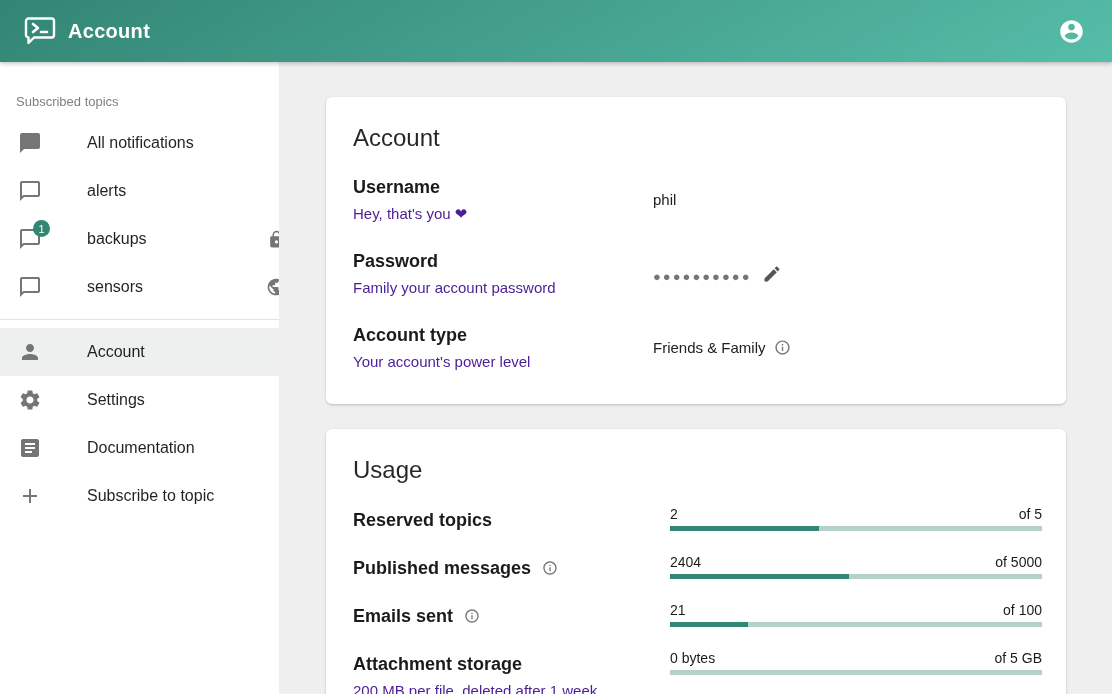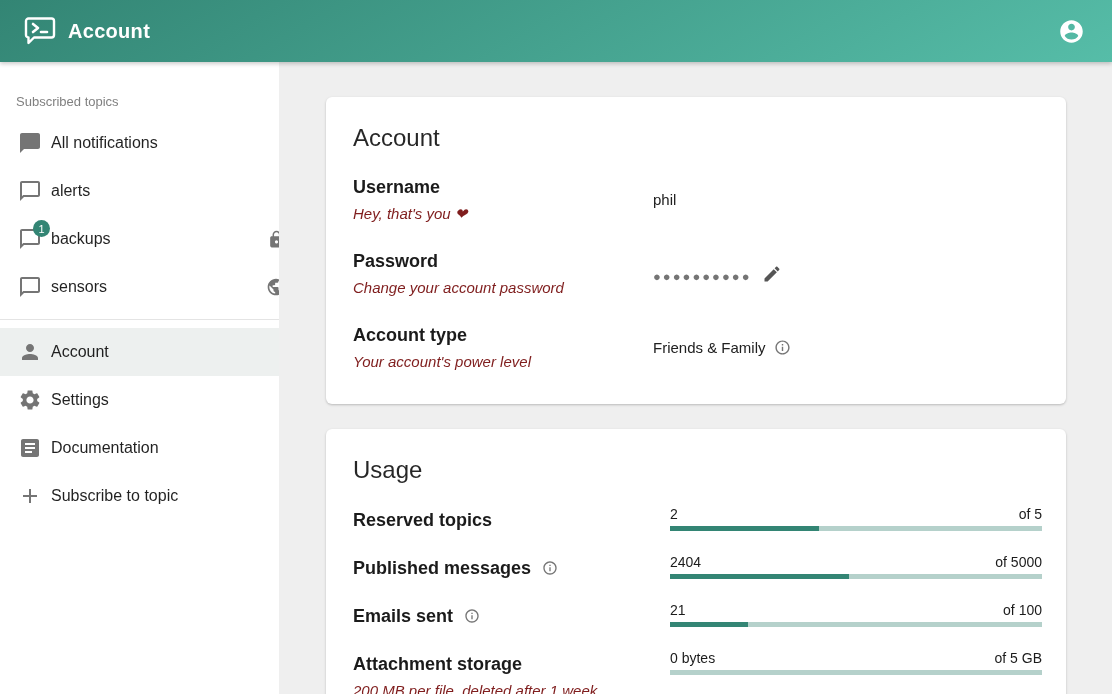--- a/index.html
+++ b/index.html
@@ -18,21 +18,21 @@
   .avatar-btn { width:40px; height:40px; border:none; background:transparent; display:flex; align-items:center; justify-content:center; cursor:pointer; border-radius:50%; }
 
   
   .sidebar {
     position:absolute; left:0; top:62px; width:330px; height:632px;
     background:#ffffff; border-right:1px solid #dedede; padding-top:26px;
   }
   .sidebar-caption { color:#808080; font-size:13px; margin:6px 16px 10px 16px; }
   .nav-item {
     height:48px; display:flex; align-items:center; padding:0 16px 0 18px;
-    cursor:pointer; position:relative;
+    cursor:pointer; position:relative;gap:36px;
   }
   .nav-item.selected { background:#edf0ef; }
   .nav-item .icon-wrap { width:24px; height:24px; position:relative; margin-right:9px; flex:0 0 24px; color:#757575; }
   .nav-item .label { font-size:16px; color:rgba(0,0,0,0.87); margin-left:0; }
   .nav-item .right-icons { margin-left:auto; display:flex; align-items:center; gap:8px; color:#757575; }
   .badge {
     position:absolute; top:-7px; right:-8px; min-width:17px; height:17px; border-radius:9px;
     background:#338574; color:#fff; font-size:11px; display:flex; align-items:center; justify-content:center;
     padding:0 4px; font-weight:400;
   }
@@ -47,21 +47,21 @@
     box-shadow:0 1px 3px rgba(0,0,0,0.13), 0 1px 2px rgba(0,0,0,0.1);
     padding:27px 24px 8px 27px;
   }
   .card-account { margin-top:35px; }
   .card-usage { margin-top:25px; min-height:300px; }
   .card-title { font-size:24px; font-weight:400; color:rgba(0,0,0,0.85); margin-bottom:22px; }
 
   .arow { display:flex; align-items:center; margin-bottom:23px; }
   .arow-labelcol { width:300px; }
   .row-label { font-size:18px; font-weight:700; color:#1b1b1b; line-height:1.55; }
-  .row-sub { font-size:15px; font-style:italic; color:#7f1d1d; line-height:1.55; }
+  .row-sub { font-size:15px; color:#4c1d95; line-height:1.55; }
   .arow-valuecol { flex:1; display:flex; align-items:flex-end; font-size:15px; color:#212121; }
   .pw-dots { font-size:13px; letter-spacing:2px; color:#757575; }
   .edit-btn { border:none; background:transparent; margin-left:10px; color:#555555; cursor:pointer; display:flex; align-items:center; }
   .info-icon { color:#757575; margin-left:8px; display:inline-flex; vertical-align:-3px; }
 
   .urow { display:flex; align-items:flex-start; margin-bottom:19px;gap:17px; }
   .urow-labelcol { width:300px; padding-top:1px; }
   .meter { flex:1; }
   .meter-top { display:flex; justify-content:space-between; font-size:14px; color:#1b1b1b; margin-bottom:4px; }
   .bar { height:5px; background:#b5d1cb; width:100%; }
@@ -212,21 +212,21 @@
         <div class="row-sub">Hey, that's you ❤</div>
       </div>
       <div class="arow-valuecol">
         <span>phil</span>
       </div>
     </div>
 
     <div class="arow">
       <div class="arow-labelcol">
         <div class="row-label">Password</div>
-        <div class="row-sub">Change your account password</div>
+        <div class="row-sub">Family your account password</div>
       </div>
       <div class="arow-valuecol">
         <span class="pw-dots">●●●●●●●●●●</span>
         <button class="edit-btn">
           <svg viewBox="0 0 24 24" width="20" height="20" fill="#555555">
               <path d="M3 17.25V21h3.75L17.81 9.94l-3.75-3.75L3 17.25zM20.71 7.04c.39-.39.39-1.02 0-1.41l-2.34-2.34c-.39-.39-1.02-.39-1.41 0l-1.83 1.83 3.75 3.75 1.83-1.83z"></path>
             </svg>
         </button>
       </div>
     </div>

